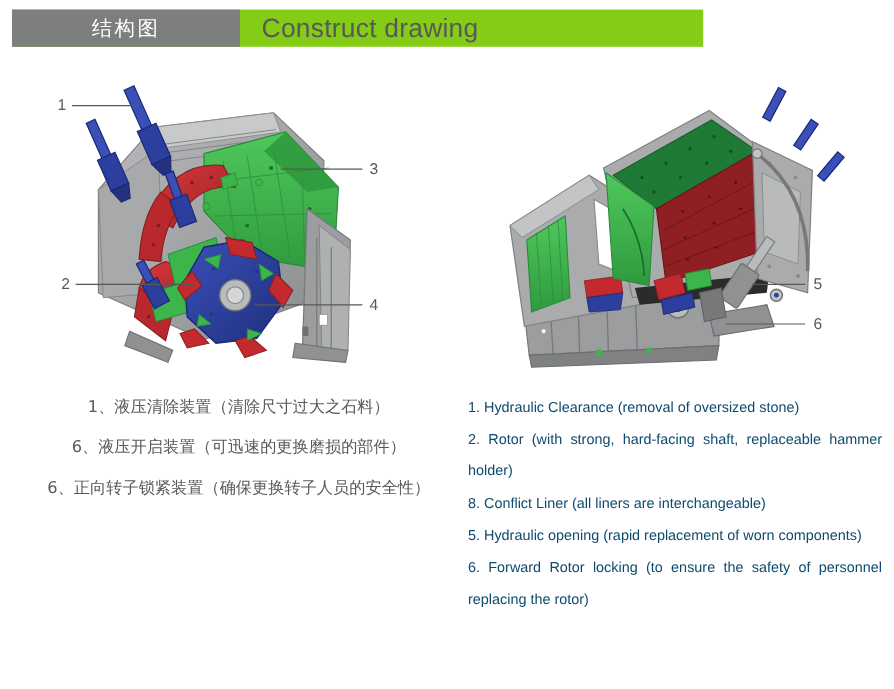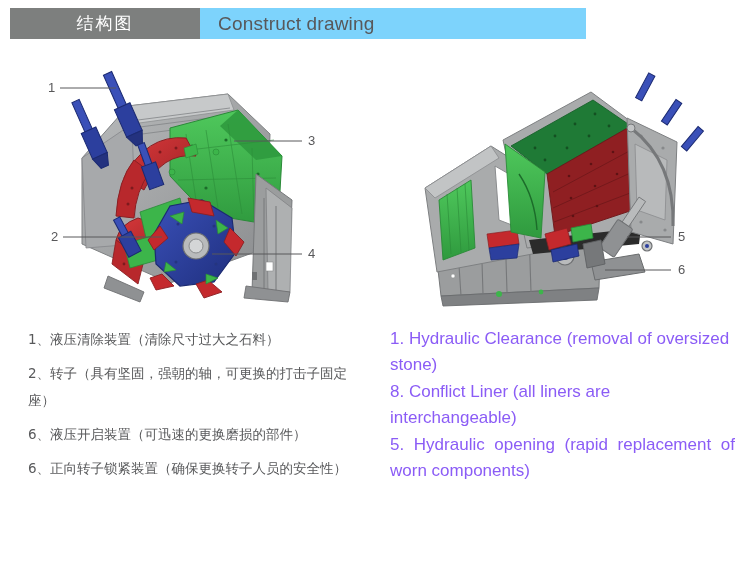--- a/index.html
+++ b/index.html
@@ -9,36 +9,36 @@
     font-family:"Liberation Sans","DejaVu Sans",sans-serif;
     color:#59595b;
     overflow:hidden;
     position:relative;
   }
 
   
   .header{
     position:absolute;left:10px;top:8px;
     width:576px;height:31px;
-    background:#7dd3fc;
+    background:#84cc16;
     display:flex;align-items:stretch;
   }
   .header-cn{
     width:190px;
     background:#7d7f7e;
     color:#ffffff;
     display:flex;align-items:center;justify-content:center;
     font-size:17px;letter-spacing:2px;
     font-family:"DejaVu Sans","Liberation Sans",sans-serif;
   }
   .header-en{
     flex:1;
     display:flex;align-items:center;
     padding-left:18px;
-    font-size:19px;
+    font-size:22px;
     color:#58585a;
     letter-spacing:.2px;
   }
 
   
   .figures{
     position:absolute;left:0;top:48px;width:745px;height:270px;
   }
   .fig{position:absolute;top:0;height:270px;}
   .fig-left{left:20px;width:330px;}
@@ -62,26 +62,27 @@
   .col-en{left:390px;width:345px;}
 
   .cn-item{
     font-size:13.5px;
     line-height:27px;
     color:#58595b;
     margin-bottom:7px;
     font-family:"DejaVu Sans","Liberation Sans",sans-serif;
     text-indent:0;
     padding-left:18px;
+    text-align:center;
   }
 
   .en-item{
-    font-size:17px;
+    font-size:12px;
     line-height:26px;
-    color:#8b5cf6;
+    color:#0c4a6e;
     text-align:justify;
     text-justify:inter-word;
     margin:0 0 1px 0;
   }
   .en-item.nojust{text-align:left;}
 </style>
 </head>
 <body>
 
 <div class="header">
@@ -377,23 +378,24 @@
 
     <div class="callout" style="left:283px;top:181px">5</div>
     <div class="callout" style="left:283px;top:214px">6</div>
   </div>
 </div>
 
 <div class="cols">
 
   <div class="col col-cn">
     <div class="cn-item">1、液压清除装置（清除尺寸过大之石料）</div>
-    <div class="cn-item">2、转子（具有坚固，强朝的轴，可更换的打击子固定座）</div>
     <div class="cn-item">6、液压开启装置（可迅速的更换磨损的部件）</div>
     <div class="cn-item">6、正向转子锁紧装置（确保更换转子人员的安全性）</div>
   </div>
 
   <div class="col col-en">
     <div class="en-item nojust">1. Hydraulic Clearance (removal of oversized stone)</div>
+    <div class="en-item">2. Rotor (with strong, hard-facing shaft, replaceable hammer holder)</div>
     <div class="en-item nojust">8. Conflict Liner (all liners are interchangeable)</div>
     <div class="en-item">5. Hydraulic opening (rapid replacement of worn components)</div>
+    <div class="en-item">6. Forward Rotor locking (to ensure the safety of personnel replacing the rotor)</div>
   </div>
 </div>
 
 </body></html>

